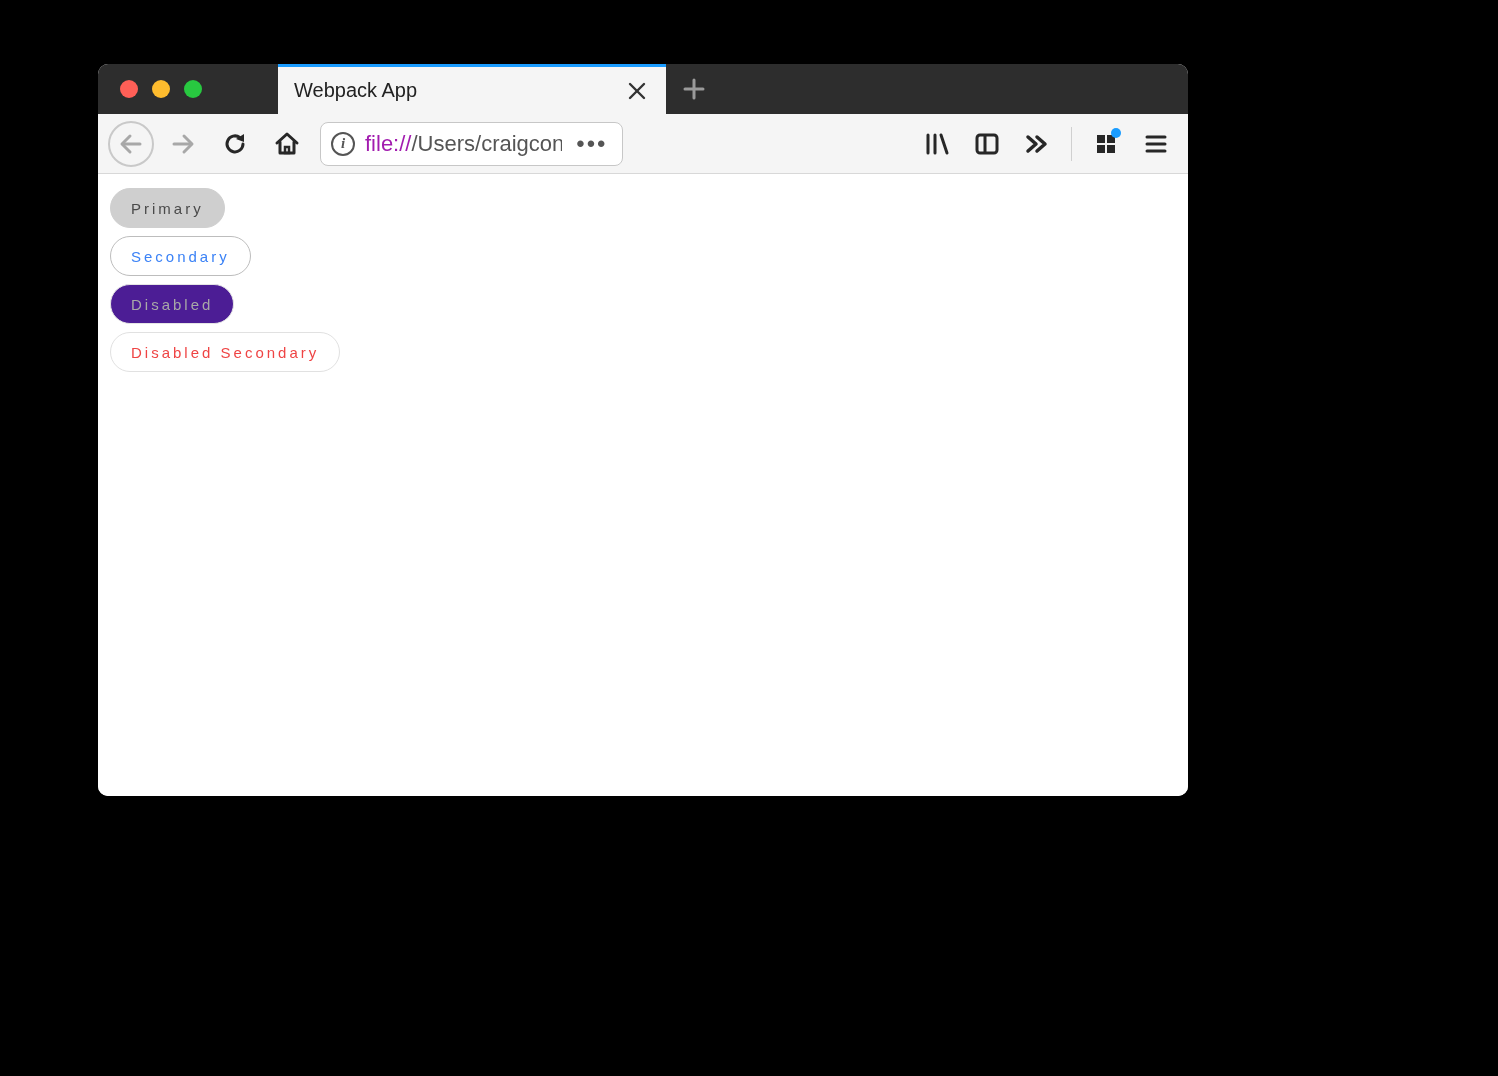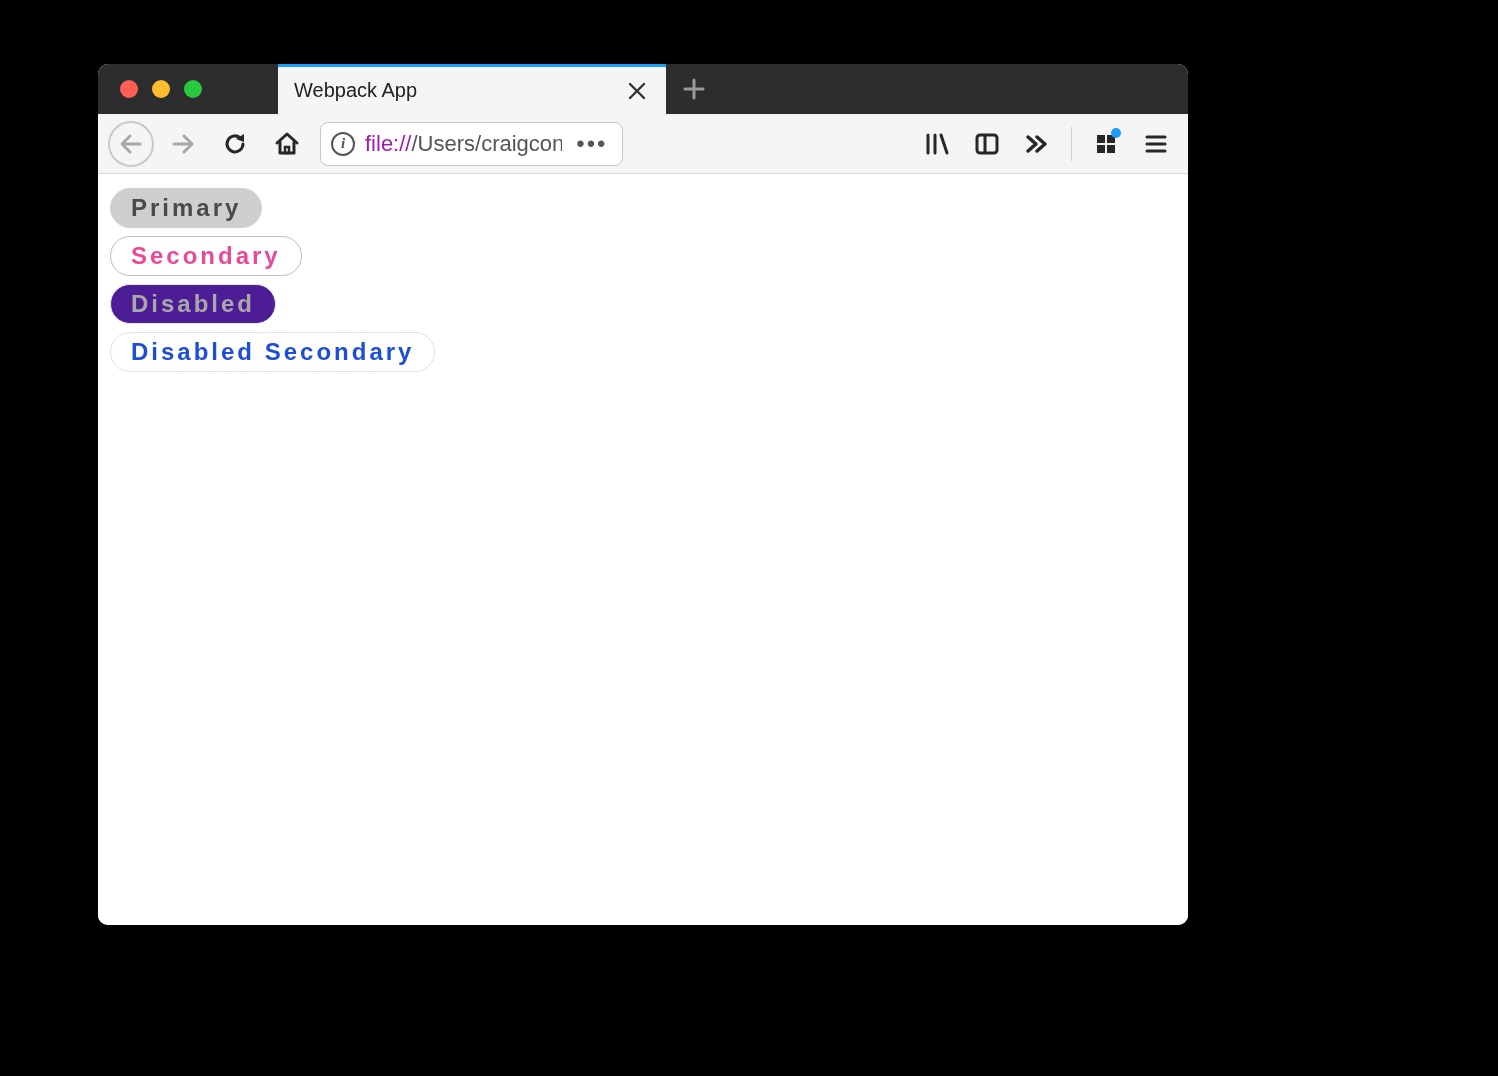--- a/index.html
+++ b/index.html
@@ -8,21 +8,21 @@
     width: 1498px;
     height: 1076px;
     font-family: -apple-system, BlinkMacSystemFont, "Helvetica Neue", Arial, sans-serif;
     overflow: hidden;
   }
   .browser-window {
     position: absolute;
     left: 98px;
     top: 64px;
     width: 1090px;
-    height: 861px;
+    height: 732px;
     background: #fff;
     border-radius: 10px;
     box-shadow: 0 24px 60px rgba(0,0,0,0.55);
     overflow: hidden;
     display: flex;
     flex-direction: column;
   }
   
   .tab-strip {
     height: 50px;
@@ -147,45 +147,45 @@
     flex-direction: column;
     align-items: flex-start;
     gap: 8px;
   }
   .pill {
     display: inline-flex;
     align-items: center;
     height: 40px;
     padding: 8px 20px;
     border-radius: 999px;
-    font-size: 24px;
+    font-size: 15px;
     letter-spacing: 3px;
-    font-weight: 700;
+    font-weight: 400;
     cursor: pointer;
     user-select: none;
   }
   .pill.primary {
     background: #cfcfcf;
     color: #4a4a4a;
     border: 1px solid #cfcfcf;
   }
   .pill.secondary {
     background: #fff;
-    color: #ec4899;
+    color: #3b82f6;
     border: 1.5px solid #bdbdbd;
   }
   .pill.disabled-primary {
     background: #4c1d95;
     color: #a8a8a8;
     border: 1px solid #e5e5e5;
     cursor: default;
   }
   .pill.disabled-secondary {
     background: #fff;
-    color: #1d4ed8;
+    color: #ef4444;
     border: 1.5px solid #e1e1e1;
     cursor: default;
   }
 </style>
 </head>
 <body>
 
 <div class="browser-window">
 
   <div class="tab-strip">

